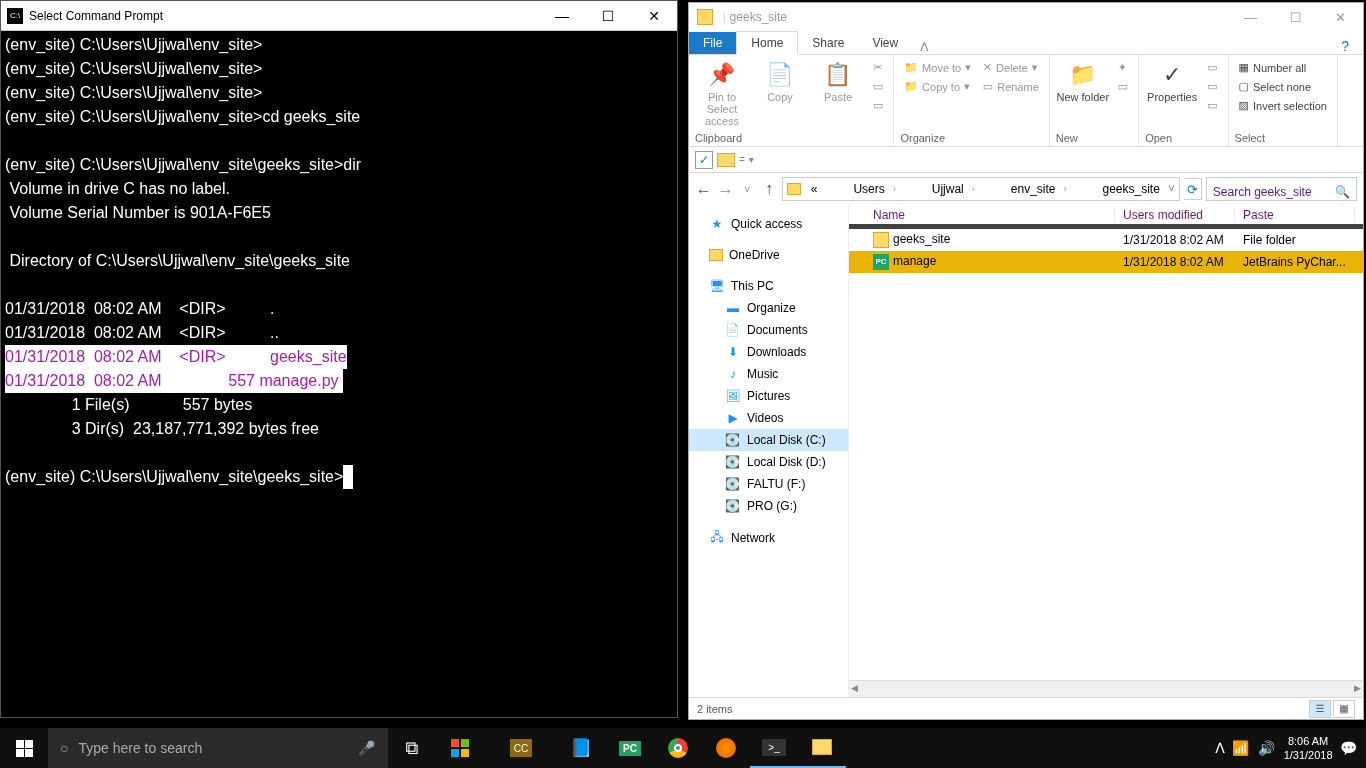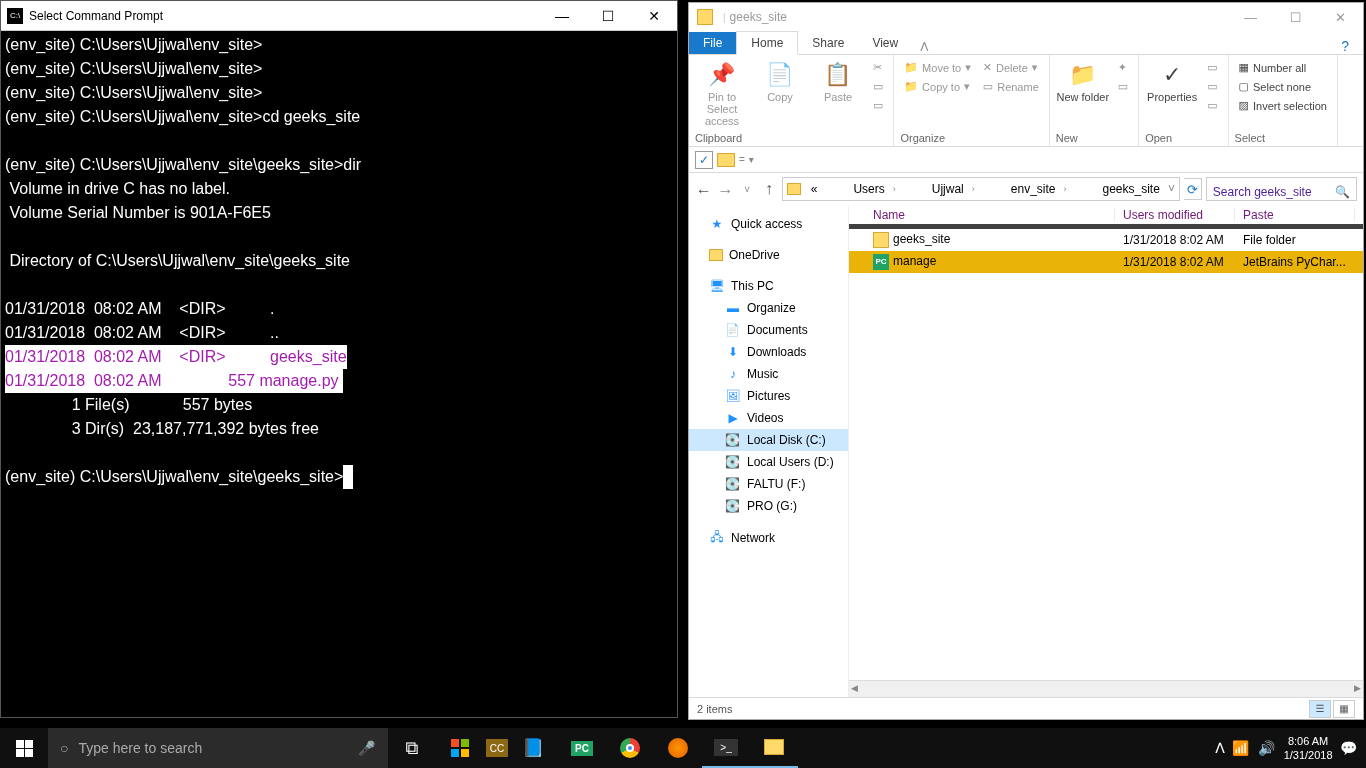--- a/index.html
+++ b/index.html
@@ -330,21 +330,21 @@
       <div class="nav-item nav-sub">
           <span class="nav-icon" style="color:#1e90ff">▶</span>
           <span>Videos</span>
         </div>
       <div class="nav-item nav-sub selected">
           <span class="nav-icon">💽</span>
           <span>Local Disk (C:)</span>
         </div>
       <div class="nav-item nav-sub">
           <span class="nav-icon">💽</span>
-          <span>Local Users (D:)</span>
+          <span>Local Disk (D:)</span>
         </div>
       <div class="nav-item nav-sub">
           <span class="nav-icon">💽</span>
           <span>FALTU (F:)</span>
         </div>
       <div class="nav-item nav-sub">
           <span class="nav-icon">💽</span>
           <span>PRO (G:)</span>
         </div>
       <div style="height:10px"></div>
@@ -402,21 +402,21 @@
   </div>
   <div class="task-icon" style="color:#fff">⧉</div>
   <div class="task-icon">
       <div class="tiles">
         <div></div>
         <div></div>
         <div></div>
         <div></div>
       </div>
     </div>
-  <div class="task-icon" style="background:#8b6914;width:22px;height:18px;color:#fff;font-size:10px;margin:0 2px">CC</div>
+  <div class="task-icon" style="background:#8b6914;width:22px;height:18px;color:#fff;font-size:10px;margin:0 26px">CC</div>
   <div class="task-icon" style="color:#3b8beb">📘</div>
   <div class="task-icon">
       <span style="background:#21a366;color:#fff;padding:2px 4px;font-size:10px;font-weight:bold">PC</span>
     </div>
   <div class="task-icon">
       <span style="width:20px;height:20px;border-radius:50%;background:conic-gradient(#ea4335 0 120deg,#fbbc05 120deg 240deg,#34a853 240deg);display:flex;align-items:center;justify-content:center">
         <span style="width:8px;height:8px;background:#4285f4;border-radius:50%;border:2px solid #fff"></span>
       </span>
     </div>
   <div class="task-icon">

